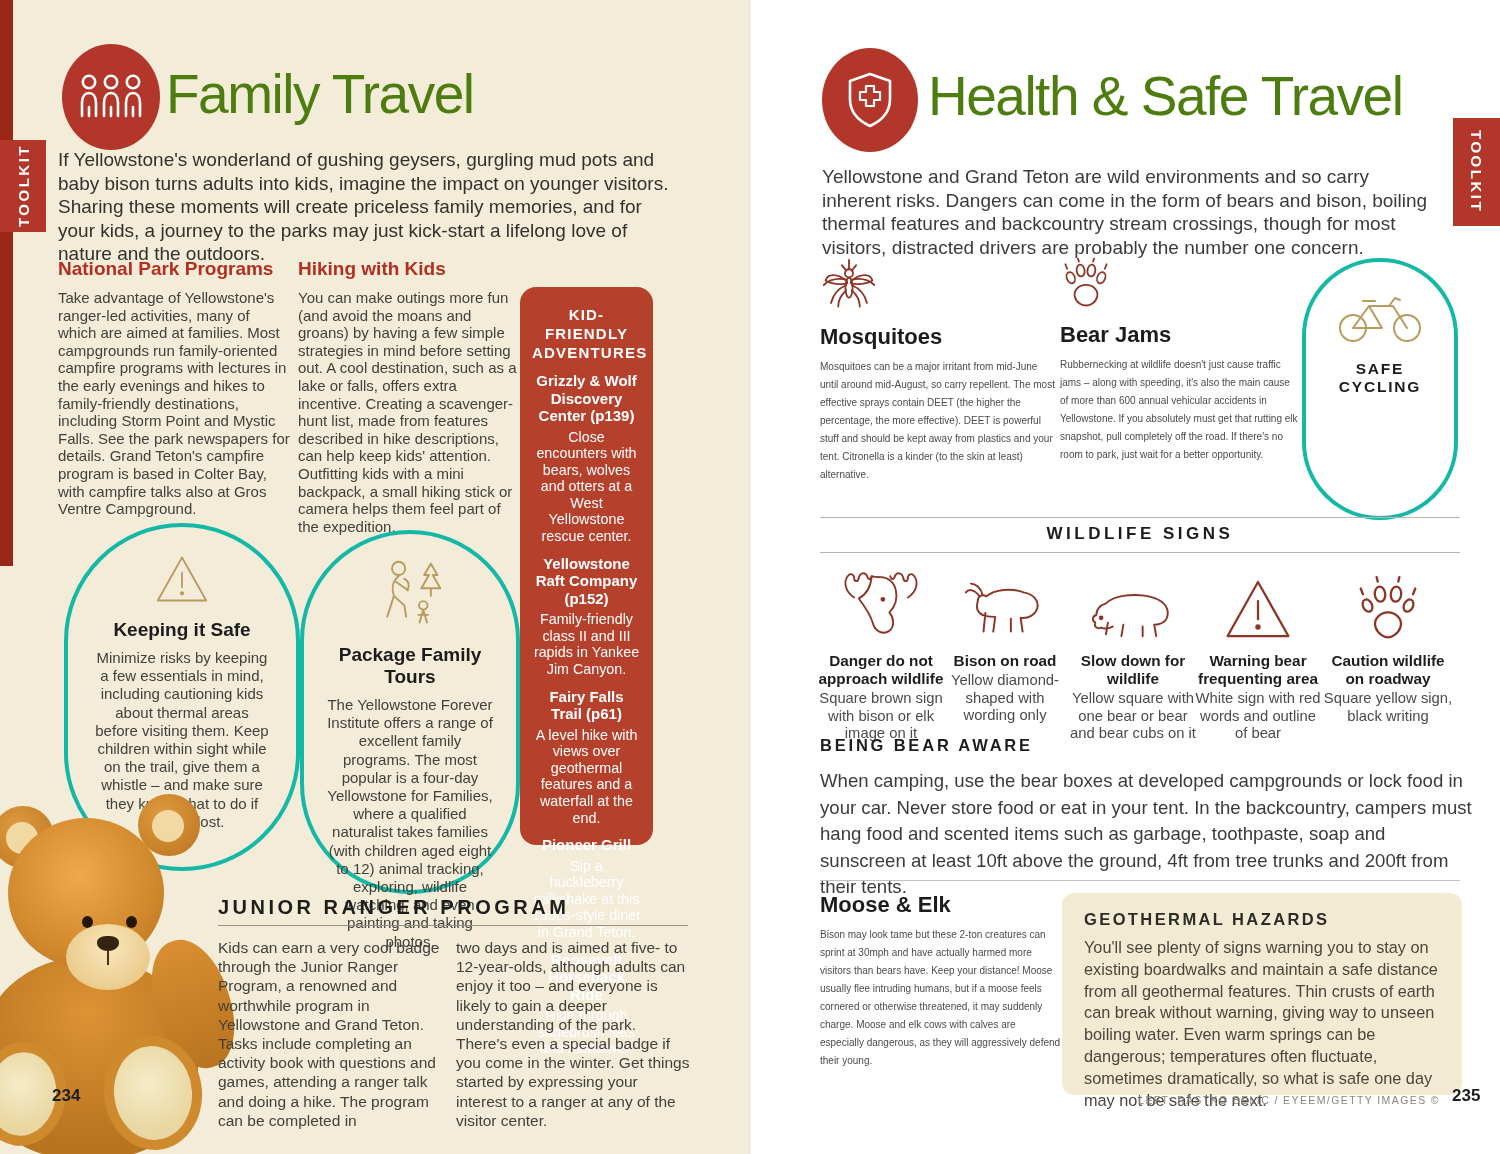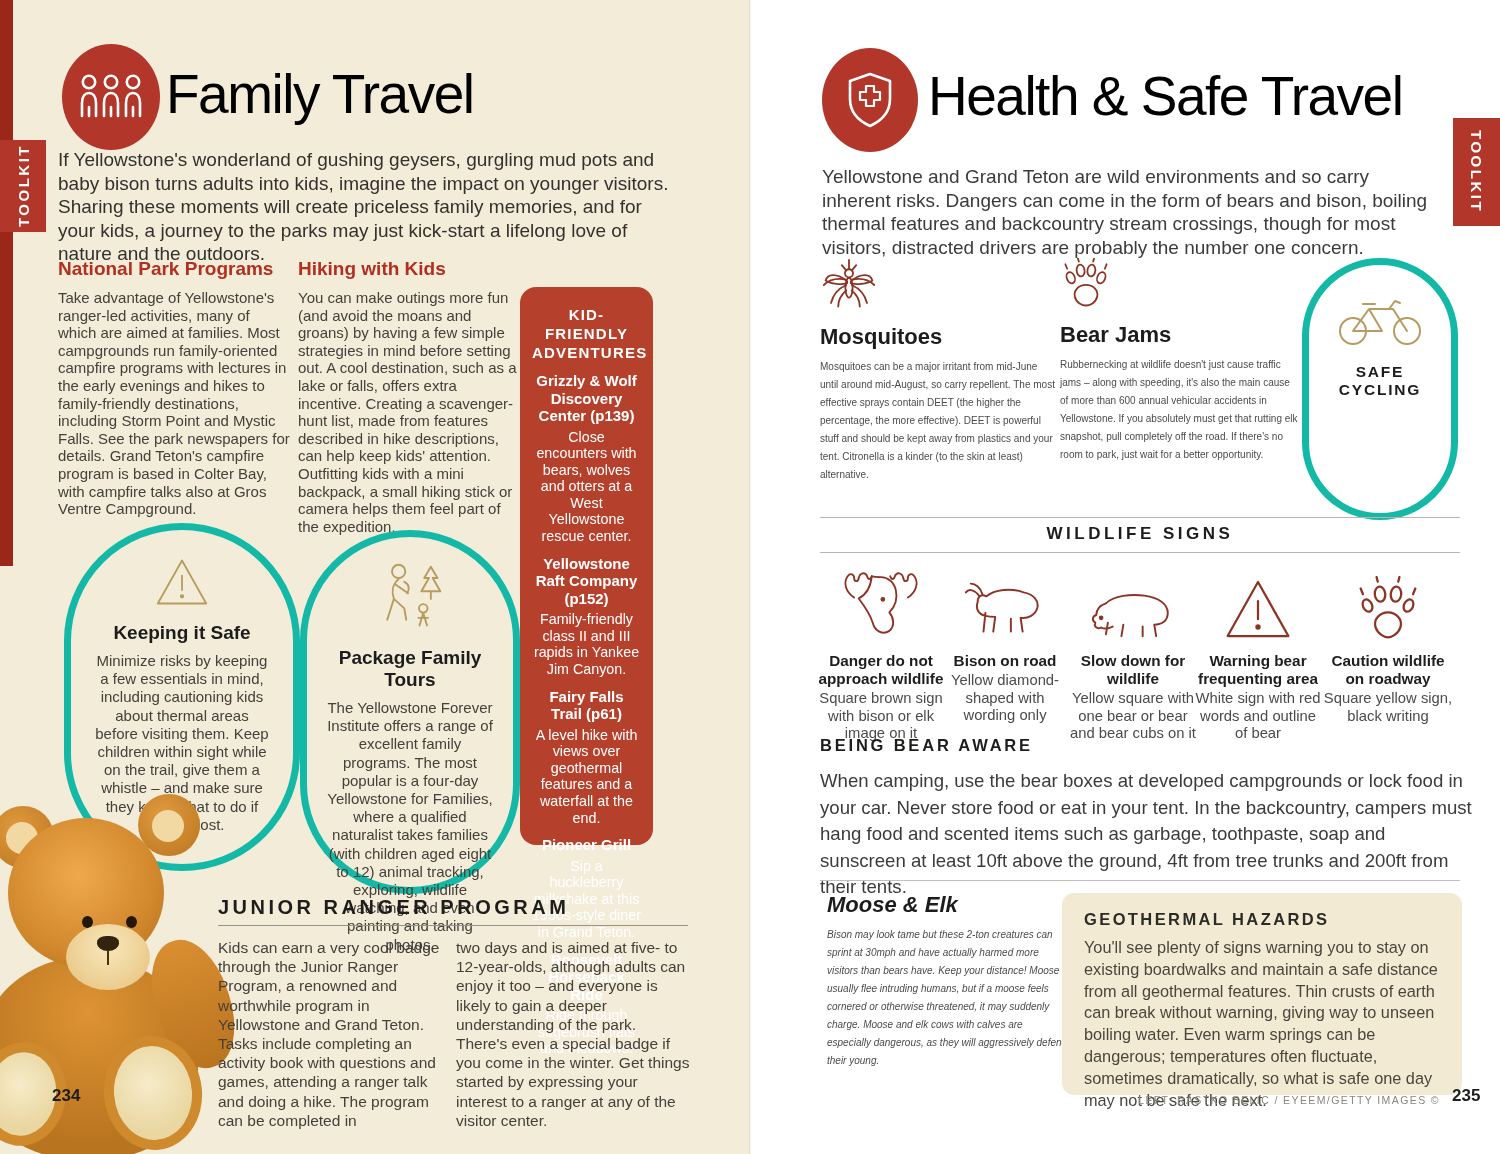--- a/index.html
+++ b/index.html
@@ -16,21 +16,21 @@
                  letter-spacing:2.5px; display:flex; align-items:center; justify-content:center; }
   .tab-left  { left:0; top:140px; width:46px; height:92px; }
   .tab-left span  { writing-mode:vertical-rl; transform:rotate(180deg); }
   .tab-right { right:0; top:118px; width:47px; height:108px; }
   .tab-right span { writing-mode:vertical-rl; }
 
   
   .hdr-circle { position:absolute; border-radius:50%; background:#b2362a; display:flex; align-items:center; justify-content:center; }
   .hdr-circle.lft { left:62px; top:44px; width:98px; height:106px; }
   .hdr-circle.rgt { left:72px; top:48px; width:96px; height:104px; }
-  .page-title { position:absolute; font-size:55px; font-weight:500; color:#000000; letter-spacing:-1.5px; white-space:nowrap; }
+  .page-title { position:absolute; font-size:55px; font-weight:500; color:#4d7c0f; letter-spacing:-1.5px; white-space:nowrap; }
   .title-l { left:166px; top:62px; }
   .title-r { left:178px; top:64px; }
   .intro { position:absolute; font-size:19px; line-height:23.5px; color:#33312c; }
   .intro-l { left:58px; top:148px; width:622px; }
   .intro-r { left:72px; top:165px; width:614px; color:#3b3b3b; }
 
   
   .col { position:absolute; }
   .col h3.redhead { color:#b13021; font-size:19px; font-weight:bold; margin-bottom:9px; }
   .col h3.blackhead { color:#1c1c1c; font-size:22px; font-weight:bold; margin-bottom:8px; }
@@ -39,21 +39,21 @@
   .col .colicon { display:block; margin-bottom:12px; }
 
   
   .kid-box { position:absolute; left:520px; top:287px; width:133px; height:558px; background:#b5402c;
              border-radius:16px; padding:18px 12px; color:#fff; text-align:center; }
   .kid-box h4 { font-size:15px; letter-spacing:1.2px; line-height:19px; margin-bottom:10px; font-weight:bold; }
   .kid-box .kname { font-size:15px; line-height:17.5px; font-weight:bold; margin-top:10px; }
   .kid-box .kdesc { font-size:14.3px; line-height:16.6px; margin-top:4px; }
 
   
-  .oval { position:absolute; border:7px solid #14b8a6; text-align:center; }
+  .oval { position:absolute; border:4px solid #14b8a6; text-align:center; }
   .oval1 { left:64px; top:523px; width:236px; height:348px; border-radius:120px; padding:26px 24px 0; }
   .oval2 { left:300px; top:530px; width:220px; height:364px; border-radius:112px; padding:24px 20px 0; }
   .oval-cycle { left:552px; top:258px; width:156px; height:262px; border-radius:80px; padding:26px 16px 0; background:#fff; }
   .oval h4 { font-size:19px; color:#1c1c1c; margin:10px 0 8px; font-weight:bold; }
   .oval-cycle h4 { font-size:15.5px; letter-spacing:1.8px; margin:12px 0 8px; }
   .oval p { font-size:15px; line-height:18.2px; color:#43413a; }
   .oval-cycle p { font-size:15px; line-height:18.5px; color:#4b4b4b; }
 
   
   .jr-head { position:absolute; left:218px; top:896px; font-size:20px; font-weight:bold; letter-spacing:3.5px; color:#1d1d1b; z-index:6; }
@@ -77,21 +77,21 @@
   .sign-col .slabel { font-size:15.3px; font-weight:bold; line-height:18px; color:#1e1e1e; }
   .sign-col .sdesc { font-size:14.8px; line-height:17.6px; color:#4b4b4b; margin-top:2px; }
   .sc1 { left:62px;  width:138px; } .sc2 { left:192px; width:126px; }
   .sc3 { left:316px; width:134px; } .sc4 { left:444px; width:128px; }
   .sc5 { left:572px; width:132px; }
 
   .bba-head { position:absolute; left:70px; top:736px; font-size:16.5px; font-weight:bold; letter-spacing:2.8px; color:#1d1d1b; }
   .bba-body { position:absolute; left:70px; top:768px; width:652px; font-size:18.6px; line-height:26.5px; color:#3b3b3b; }
   .mid-rule { left:70px; top:880px; width:640px; background:#c4c0b8; }
 
-  .moose-col { left:77px; top:892px; width:242px;font-style:italic; }
+  .moose-col { left:70px; top:892px; width:242px; }
   .geo-box { position:absolute; left:312px; top:893px; width:400px; height:202px; background:#f2ead3;
              border-radius:12px; padding:17px 22px; }
   .geo-box h4 { font-size:16.5px; font-weight:bold; letter-spacing:2.4px; color:#2b2b28; margin-bottom:8px; }
   .geo-box p { font-size:16.3px; line-height:21.8px; color:#4a463c; }
 
   
   .bear { position:absolute; left:-14px; top:790px; width:262px; height:364px; z-index:4; }
   .bear div { position:absolute; }
   .b-ear { width:62px; height:62px; border-radius:50%; background:radial-gradient(circle at 40% 35%,#e09a3e,#b9741f); }
   .b-ear.l { left:6px; top:16px; } .b-ear.r { left:152px; top:4px; }

